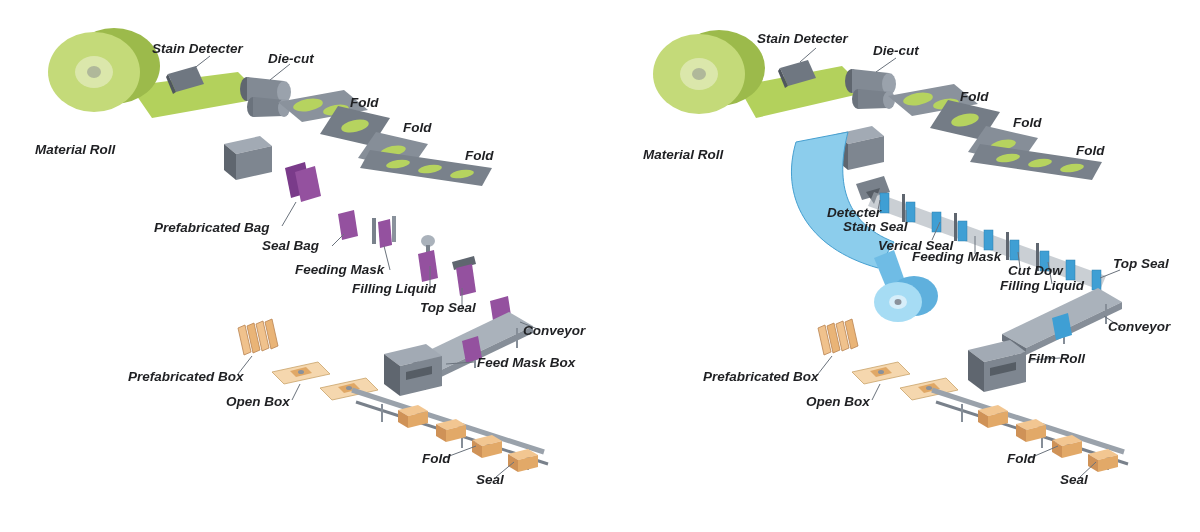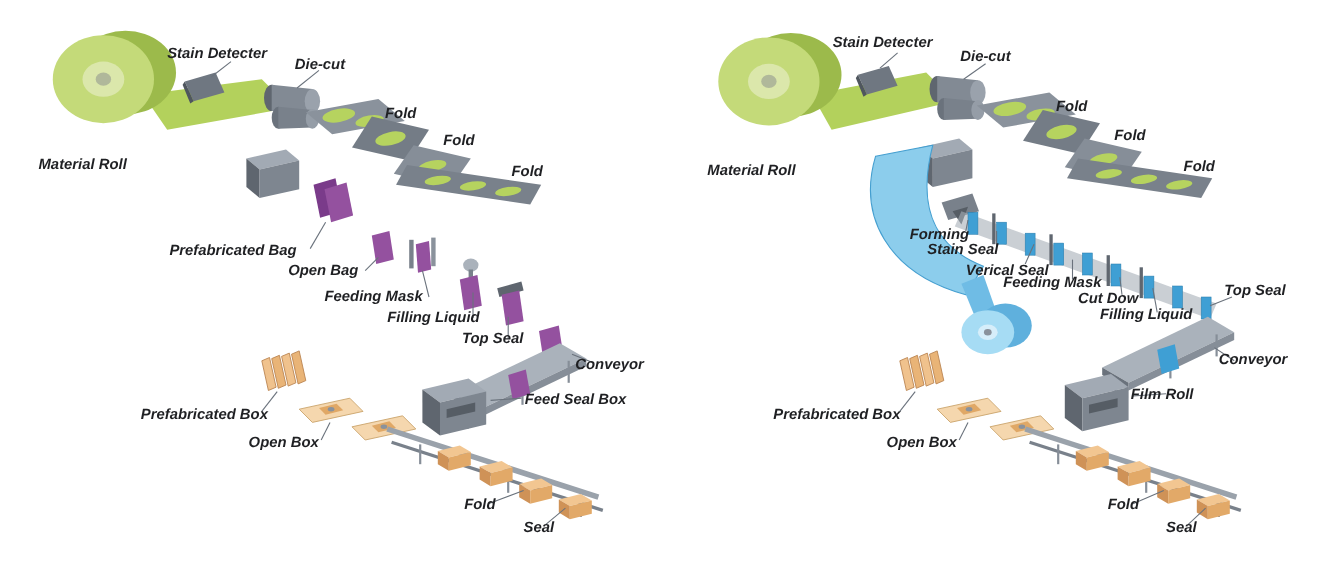--- a/index.html
+++ b/index.html
@@ -236,42 +236,42 @@
   </g>
 </svg>
 
 <div class="lbl" style="left:152px;top:42px">Stain Detecter</div>
 <div class="lbl" style="left:268px;top:52px">Die-cut</div>
 <div class="lbl" style="left:35px;top:143px">Material Roll</div>
 <div class="lbl" style="left:350px;top:96px">Fold</div>
 <div class="lbl" style="left:403px;top:121px">Fold</div>
 <div class="lbl" style="left:465px;top:149px">Fold</div>
 <div class="lbl" style="left:154px;top:221px">Prefabricated Bag</div>
-<div class="lbl" style="left:262px;top:239px">Open Bag</div>
+<div class="lbl" style="left:262px;top:239px">Seal Bag</div>
 <div class="lbl" style="left:295px;top:263px">Feeding Mask</div>
 <div class="lbl" style="left:352px;top:282px">Filling Liquid</div>
 <div class="lbl" style="left:420px;top:301px">Top Seal</div>
 <div class="lbl" style="left:523px;top:324px">Conveyor</div>
-<div class="lbl" style="left:477px;top:356px">Feed Seal Box</div>
+<div class="lbl" style="left:477px;top:356px">Feed Mask Box</div>
 <div class="lbl" style="left:128px;top:370px">Prefabricated Box</div>
 <div class="lbl" style="left:226px;top:395px">Open Box</div>
 <div class="lbl" style="left:422px;top:452px">Fold</div>
 <div class="lbl" style="left:476px;top:473px">Seal</div>
 
 <div class="lbl" style="left:757px;top:32px">Stain Detecter</div>
 <div class="lbl" style="left:873px;top:44px">Die-cut</div>
 <div class="lbl" style="left:643px;top:148px">Material Roll</div>
 <div class="lbl" style="left:960px;top:90px">Fold</div>
 <div class="lbl" style="left:1013px;top:116px">Fold</div>
 <div class="lbl" style="left:1076px;top:144px">Fold</div>
-<div class="lbl" style="left:827px;top:206px">Forming</div>
+<div class="lbl" style="left:827px;top:206px">Detecter</div>
 <div class="lbl" style="left:843px;top:220px">Stain Seal</div>
 <div class="lbl" style="left:878px;top:239px">Verical Seal</div>
 <div class="lbl" style="left:912px;top:250px">Feeding Mask</div>
-<div class="lbl" style="left:980px;top:264px">Cut Dow</div>
+<div class="lbl" style="left:1008px;top:264px">Cut Dow</div>
 <div class="lbl" style="left:1000px;top:279px">Filling Liquid</div>
 <div class="lbl" style="left:1113px;top:257px">Top Seal</div>
 <div class="lbl" style="left:1108px;top:320px">Conveyor</div>
 <div class="lbl" style="left:1028px;top:352px">Film Roll</div>
 <div class="lbl" style="left:703px;top:370px">Prefabricated Box</div>
 <div class="lbl" style="left:806px;top:395px">Open Box</div>
 <div class="lbl" style="left:1007px;top:452px">Fold</div>
 <div class="lbl" style="left:1060px;top:473px">Seal</div>
 
 </div>

